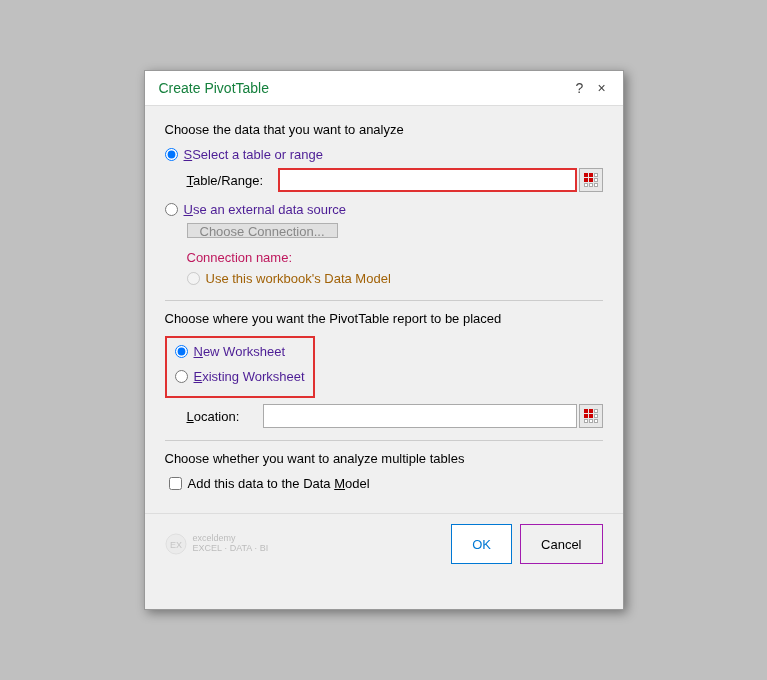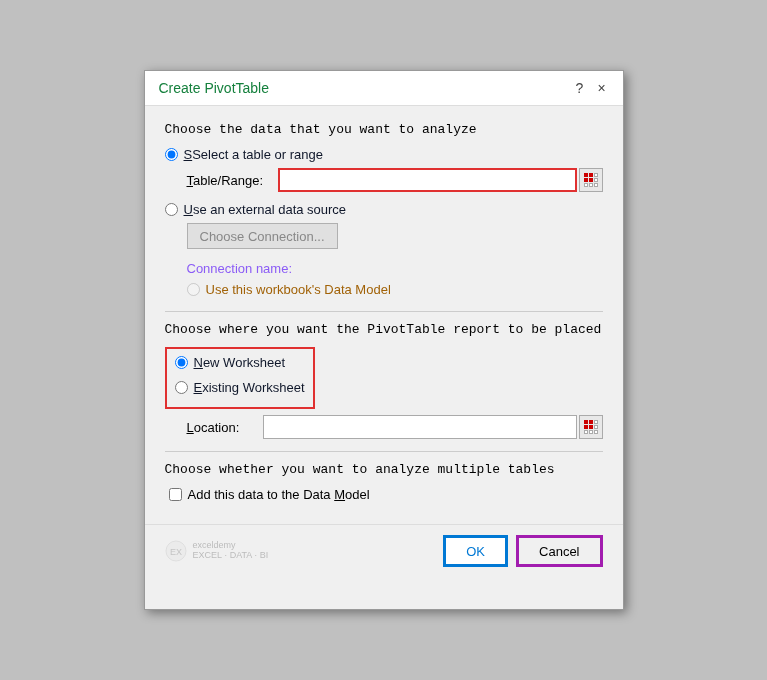--- a/index.html
+++ b/index.html
@@ -63,42 +63,41 @@
 
     .dialog-body {
       padding: 16px 20px 14px 20px;
     }
 
     .section-title {
       font-size: 13px;
       font-weight: 400;
       color: #000;
       margin-bottom: 10px;
-      font-family: Liberation Mono, monospace;
     }
 
     .section {
       margin-bottom: 14px;
     }
 
     .radio-row {
       display: flex;
       align-items: center;
       gap: 6px;
       margin-bottom: 6px;
     }
 
     .radio-row input[type="radio"] {
       cursor: pointer;
       margin: 0;
     }
 
     .radio-label {
       font-size: 13px;
-      color: #0f172a;
+      color: #4c1d95;
     }
 
     .radio-label .underline {
       text-decoration: underline;
     }
 
     .table-range-row {
       display: flex;
       align-items: center;
       gap: 6px;
@@ -173,34 +172,34 @@
     .grid-cell.empty {
       background: #fff;
       border: 1px solid #aaa;
     }
 
     .indent-section {
       margin-left: 22px;
     }
 
     .choose-connection-btn {
-      height: 26px;
+      height: 15px;
       padding: 0 12px;
       border: 1px solid #b0b0b0;
       background: #e0e0e0;
       color: #888;
       font-size: 13px;
       cursor: not-allowed;
       margin-bottom: 6px;
       font-family: 'Segoe UI', Arial, sans-serif;
     }
 
     .connection-name-label {
       font-size: 13px;
-      color: #8b5cf6;
+      color: #be185d;
       margin-bottom: 6px;
     }
 
     .data-model-row {
       display: flex;
       align-items: center;
       gap: 6px;
     }
 
     .data-model-row input[type="radio"] {
@@ -300,23 +299,23 @@
       opacity: 0.5;
     }
 
     .watermark-text {
       font-size: 9px;
       color: #888;
       line-height: 1.1;
     }
 
     .dialog-btn {
-      height: 32px;
+      height: 40px;
       padding: 0 20px;
-      border: 3px solid #a21caf;
+      border: 1px solid #a21caf;
       font-size: 13px;
       cursor: pointer;
       font-family: 'Segoe UI', Arial, sans-serif;
     }
 
     .btn-ok {
       background: #fff;
       color: #000;
       border-color: #0078d4;
       color: #0078d4;

